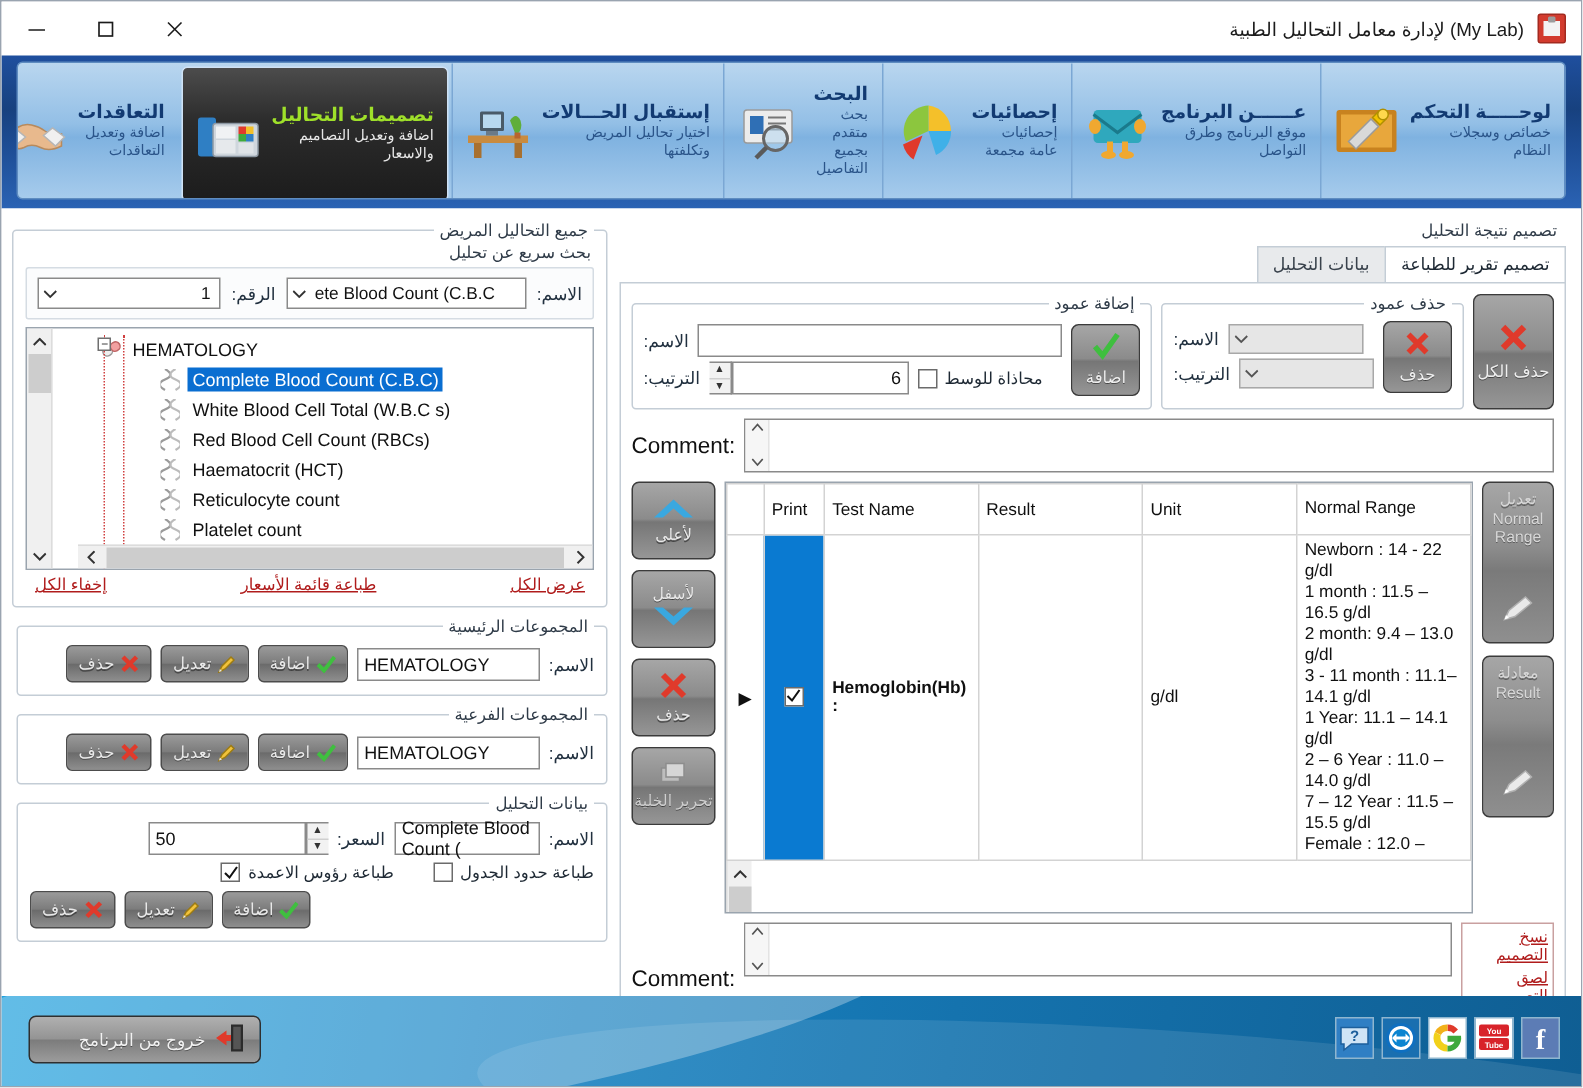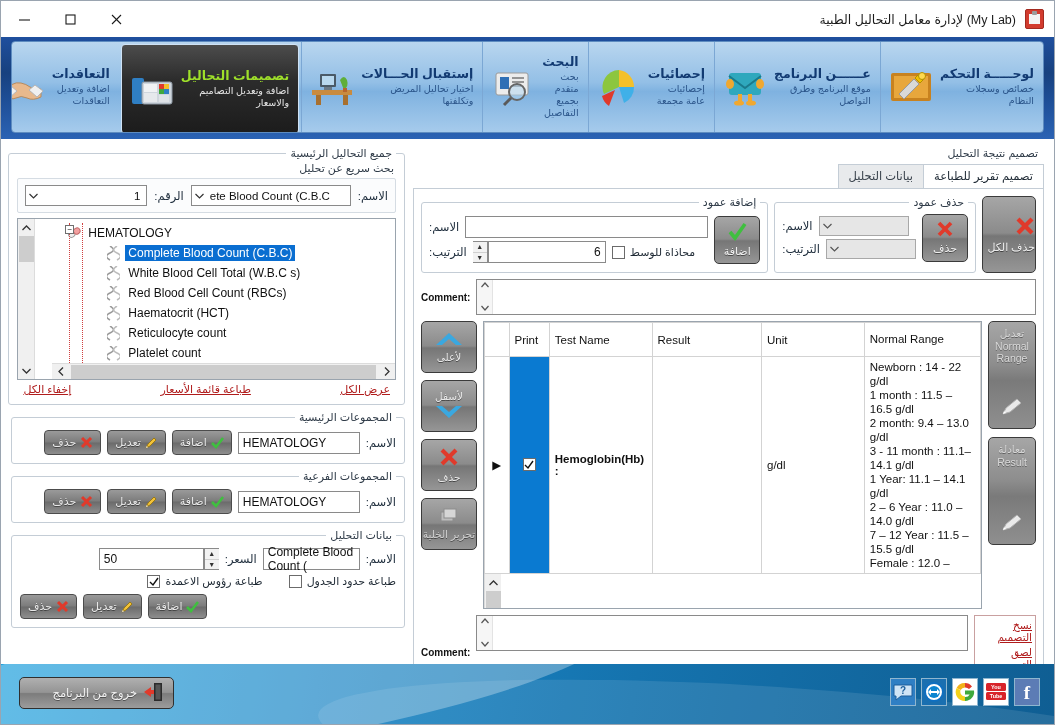--- a/index.html
+++ b/index.html
@@ -285,45 +285,44 @@
   .tab.active { background: #ffffff; color: #1d2833; position: relative; z-index: 2; }
 
   .panel-box {
     border: 1px solid #c4cdd6; background: #ffffff;
     flex: 1 1 auto; padding: 7px; display: flex; flex-direction: column; gap: 6px;
   }
 
   .col-tools { display: flex; flex-direction: row; gap: 6px; align-items: stretch; }
   .btn-delall {
     width: 54px; flex: none;
-    display: flex; flex-direction: column; align-items: flex-start; justify-content: center;
+    display: flex; flex-direction: column; align-items: center; justify-content: center;
     gap: 3px;
     border: 1px solid #3b3b3b; border-radius: 5px;
     background: linear-gradient(180deg,#a6a6a6 0%, #8b8b8b 48%, #767676 52%, #969696 100%);
     color: #efefef; font-size: 11px; line-height: 1.1; cursor: pointer;
     text-shadow: 0 1px 0 rgba(0,0,0,.45);
-    font-family: Liberation Serif, serif;
   }
   fieldset.sub { flex: 0 0 auto; padding: 4px 7px 6px 7px; }
   fieldset.sub.grow { flex: 1 1 auto; }
   .tool-row { display: flex; flex-direction: row-reverse; align-items: center; gap: 6px; margin: 3px 0; }
   .combo.sm { width: 90px; height: 20px; background: #e6e6e6; border-color: #a8a8a8; }
   .txt-in.wide { flex: 1 1 auto; min-width: 40px; }
   .btn-sq {
     width: 46px; height: 48px; flex: none;
     display: flex; flex-direction: column; align-items: center; justify-content: center;
     gap: 2px;
     border: 1px solid #3b3b3b; border-radius: 5px;
     background: linear-gradient(180deg,#a6a6a6 0%, #8b8b8b 48%, #767676 52%, #969696 100%);
     color: #efefef; font-size: 11px; cursor: pointer;
     text-shadow: 0 1px 0 rgba(0,0,0,.45);
   }
 
   .cmt-row { display: flex; flex-direction: row-reverse; align-items: stretch; gap: 6px; }
-  .cmt-lbl { font-size: 10px; color: #111; font-weight: bold; align-self: center; direction: ltr; }
+  .cmt-lbl { font-size: 15px; color: #111; font-weight: normal; align-self: center; direction: ltr; }
   .cmt-area {
     flex: 1 1 auto; height: 36px; border: 1px solid #8a8a8a; background: #fff;
     display: flex; flex-direction: row-reverse;
   }
   .cmt-sb {
     width: 16px; flex: none; background: #f6f6f6; border-right: 1px solid #e3e3e3;
     display: flex; flex-direction: column; justify-content: space-between; align-items: center;
     padding: 1px 0; color: #555; font-size: 8px;
   }
 
@@ -590,21 +589,21 @@
       </div>
 
     </div>
   </div>
 
   <div class="body-area">
 
     <div class="right-col">
 
       <fieldset class="gb">
-        <legend>جميع التحاليل الرئيسية</legend>
+        <legend>جميع التحاليل المريض</legend>
 
         <div style="font-size:11px;color:#2f3b48;margin:-4px 2px 3px 0;">بحث سريع عن تحليل</div>
 
         <div class="search-box">
           <span class="fld-lbl">الاسم:</span>
           <div class="combo name-combo">
             <span class="cval">ete Blood Count (C.B.C</span>
             <span class="carr">
               <svg width="9" height="6" viewBox="0 0 9 6">
                   <path d="M0.5 1 L4.5 5 L8.5 1" fill="none" stroke="#333" stroke-width="1.2"></path>

